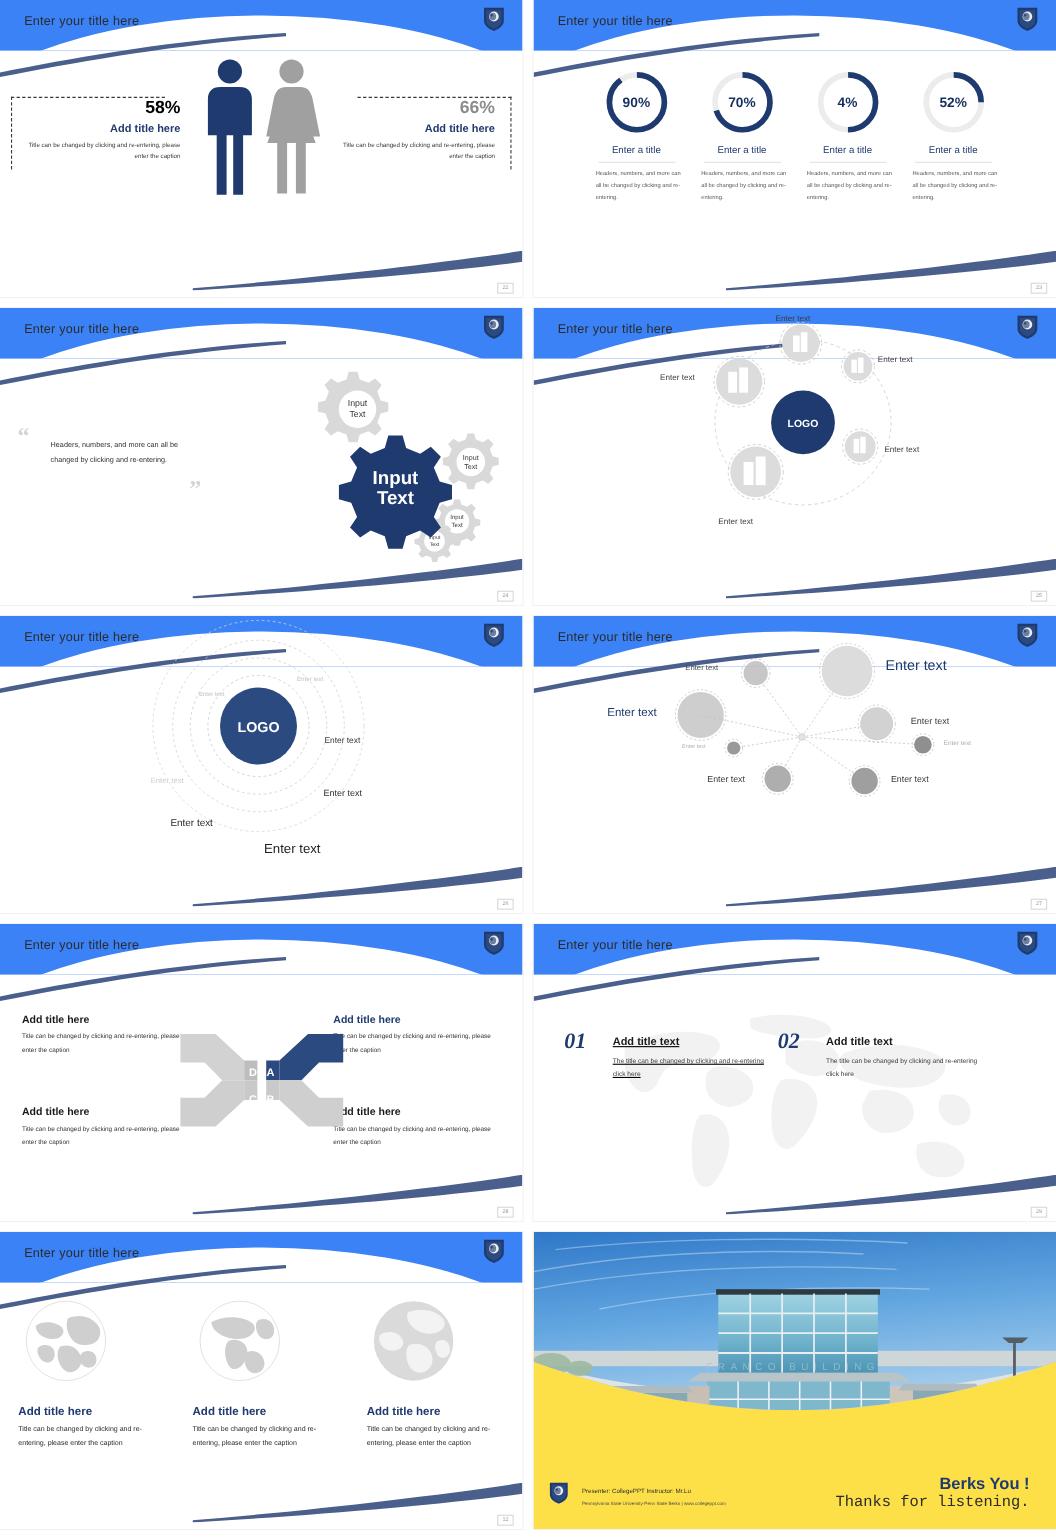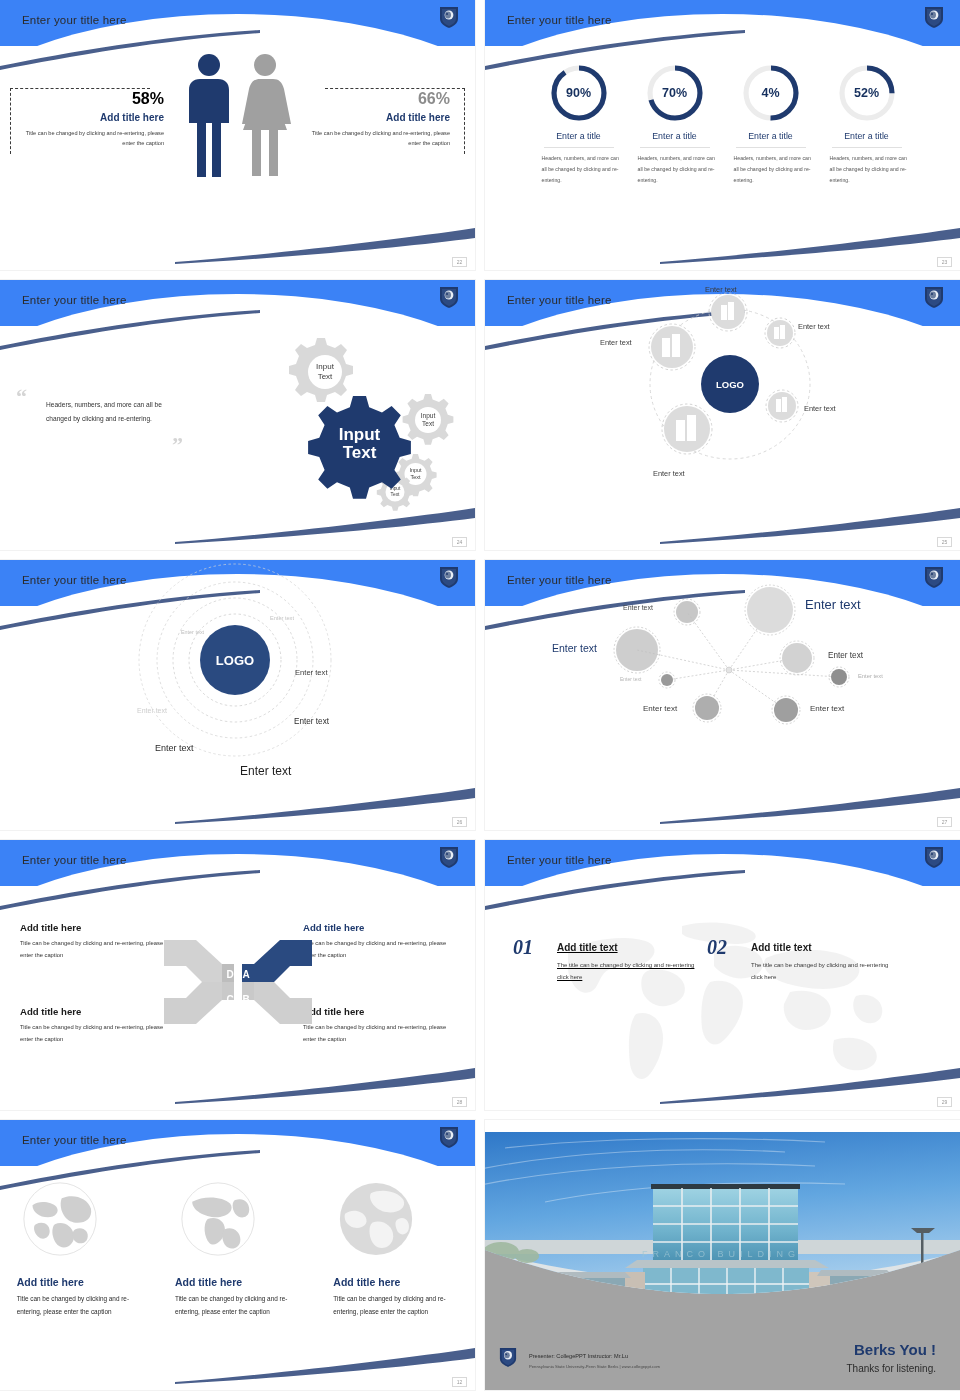--- a/index.html
+++ b/index.html
@@ -134,28 +134,28 @@
   .s8-p { font-size: 6px; color: #3a3a3a; line-height: 2.0; margin-top: 6px; }
 
   
   .s9-row { position: absolute; left: 0; right: 0; top: 10px; display: flex; justify-content: space-around; }
   .s9-item { width: 125px; }
   .s9-globe { width: 86px; height: 86px; margin: 0 auto; }
   .s9-h { font-size: 10.5px; font-weight: bold; color: #1f3a6e; margin-top: 10px; }
   .s9-p { font-size: 6.4px; color: #2b2b2b; line-height: 2.0; margin-top: 5px; }
 
   
-  .s10 { position: absolute; inset: 0; background: #a3a3a3; overflow: hidden; margin-top: 12px; }
+  .s10 { position: absolute; inset: 0; background: #fde047; overflow: hidden; }
   .s10-photo { position: absolute; left: 0; top: 0; width: 475px; height: 190px; overflow: hidden; }
   .s10-foot { position: absolute; left: 0; right: 0; bottom: 0; height: 86px; }
   .s10-shield { position: absolute; left: 14px; bottom: 22px; width: 18px; height: 21px; }
   .s10-pres { position: absolute; left: 44px; bottom: 31px; font-size: 5.6px; color: #2b2b2b; white-space: nowrap; }
   .s10-univ { position: absolute; left: 44px; bottom: 21px; font-size: 4.2px; color: #4a4a4a; white-space: nowrap; }
   .s10-thx { position: absolute; right: 24px; bottom: 32px; font-size: 15px; font-weight: bold; color: #1f3a6e; }
-  .s10-sub { position: absolute; right: 24px; bottom: 16px; font-size: 10px; color: #2b2b2b; }
+  .s10-sub { position: absolute; right: 24px; bottom: 16px; font-size: 14px; color: #2b2b2b; font-family: Liberation Mono, monospace; }
 </style>
 </head>
 <body>
 
 <div class="deck">
 
   <div class="slide">
     <div class="hdr">
       <div class="hdr-title">Enter your title here</div>
     </div>

